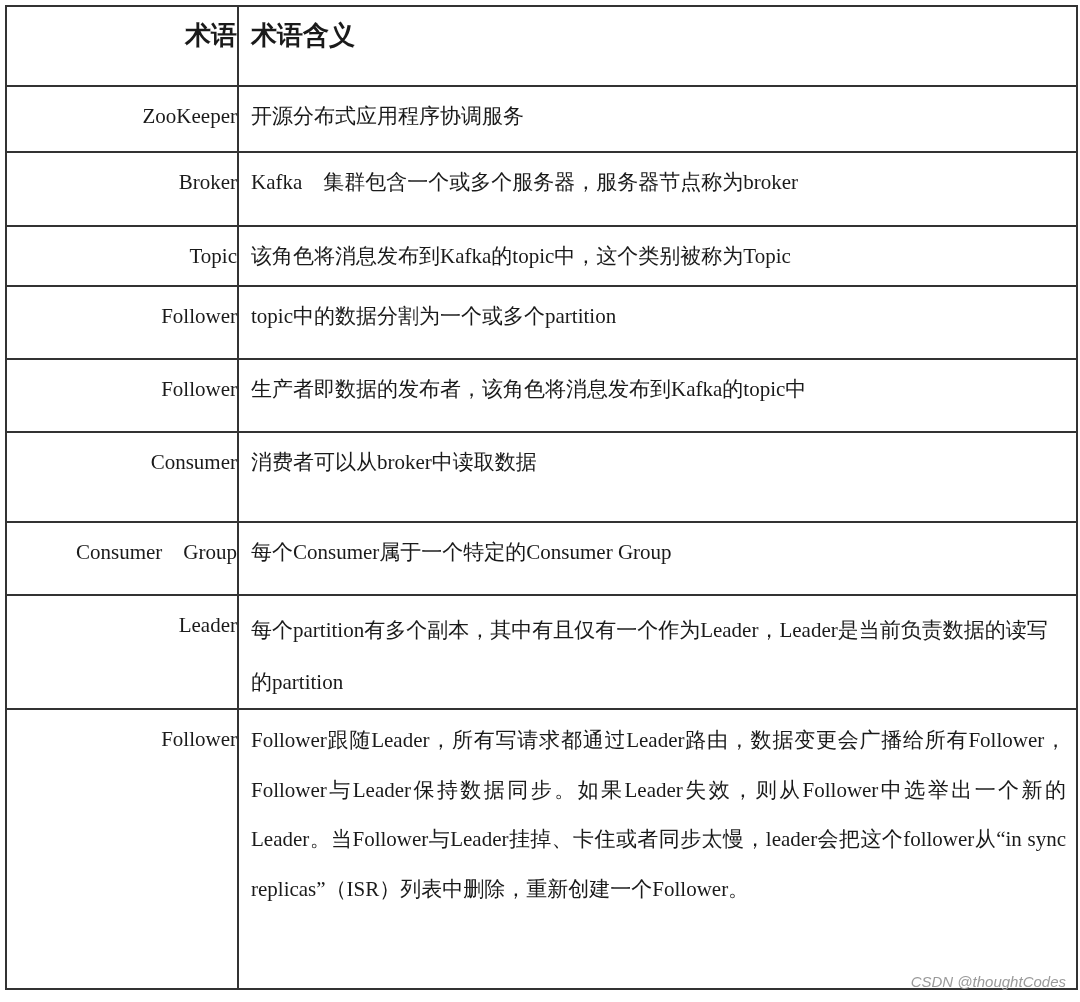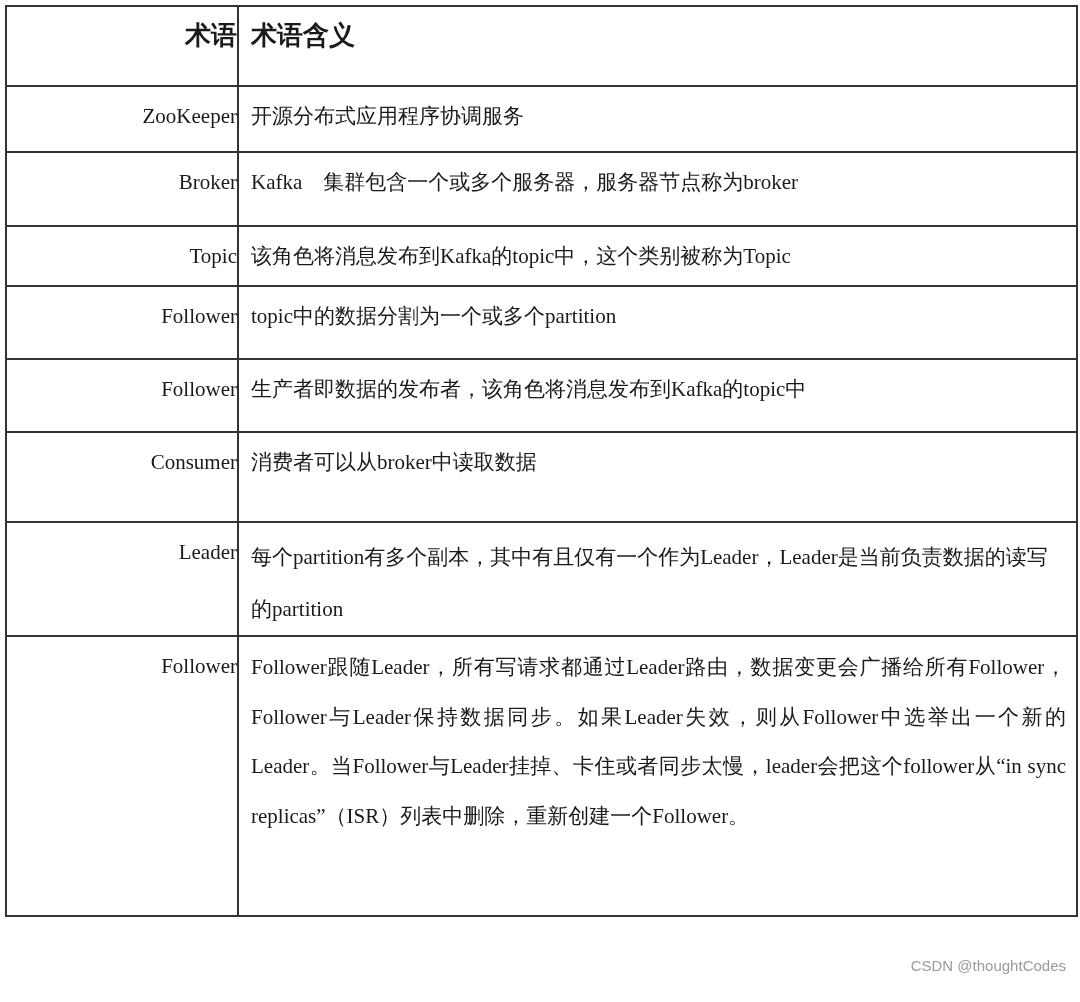--- a/index.html
+++ b/index.html
@@ -8,22 +8,22 @@
   .tbl { position: absolute; left: 5px; top: 5px; width: 1071px; border-collapse: collapse;
          table-layout: fixed; }
   .tbl td { border: 2px solid #333333; vertical-align: top; padding: 0; }
   .tbl col.c1 { width: 232px; }
   .tbl col.c2 { width: 839px; }
   .cell-term { padding: 15px 0 0 14px !important; font-size: 21px; line-height: 28px; text-align: right; }
   .cell-def  { padding: 15px 10px 0 12px !important; font-size: 21px; line-height: 28px; }
   .hdr { font-weight: bold; font-size: 26px; line-height: 34px; padding-top: 12px !important; }
   .def-multi { line-height: 52px; padding-top: 8px !important; }
   .def-follow { line-height: 49.5px; padding-top: 6px !important; text-align: justify; }
-  .watermark { position: absolute; right: 14px; bottom: 28px; font-family: "Liberation Sans", sans-serif;
-               font-size: 15px; color: #9a9a9a; }
+  .watermark { position: absolute; right: 14px; bottom: 12px; font-family: "Liberation Sans", sans-serif;
+               font-size: 15px; color: #9a9a9a; font-style: italic; }
 </style>
 </head>
 <body>
 
 <table class="tbl">
   <colgroup>
       <col class="c1">
       <col class="c2">
     </colgroup>
   <tbody>
@@ -48,20 +48,24 @@
     <td class="cell-def">topic中的数据分割为一个或多个partition</td>
   </tr>
   <tr style="height:73px">
     <td class="cell-term">Follower</td>
     <td class="cell-def">生产者即数据的发布者，该角色将消息发布到Kafka的topic中</td>
   </tr>
   <tr style="height:90px">
     <td class="cell-term">Consumer</td>
     <td class="cell-def">消费者可以从broker中读取数据</td>
   </tr>
+  <tr style="height:73px">
+    <td class="cell-term">Consumer　Group</td>
+    <td class="cell-def">每个Consumer属于一个特定的Consumer Group</td>
+  </tr>
   <tr style="height:112px">
     <td class="cell-term">Leader</td>
     <td class="cell-def def-multi">每个partition有多个副本，其中有且仅有一个作为Leader，Leader是当前负责数据的读写的partition</td>
   </tr>
   <tr style="height:280px">
     <td class="cell-term">Follower</td>
     <td class="cell-def def-follow">Follower跟随Leader，所有写请求都通过Leader路由，数据变更会广播给所有Follower，Follower与Leader保持数据同步。如果Leader失效，则从Follower中选举出一个新的Leader。当Follower与Leader挂掉、卡住或者同步太慢，leader会把这个follower从“in sync replicas”（ISR）列表中删除，重新创建一个Follower。</td>
   </tr>
 </tbody>
   </table>

